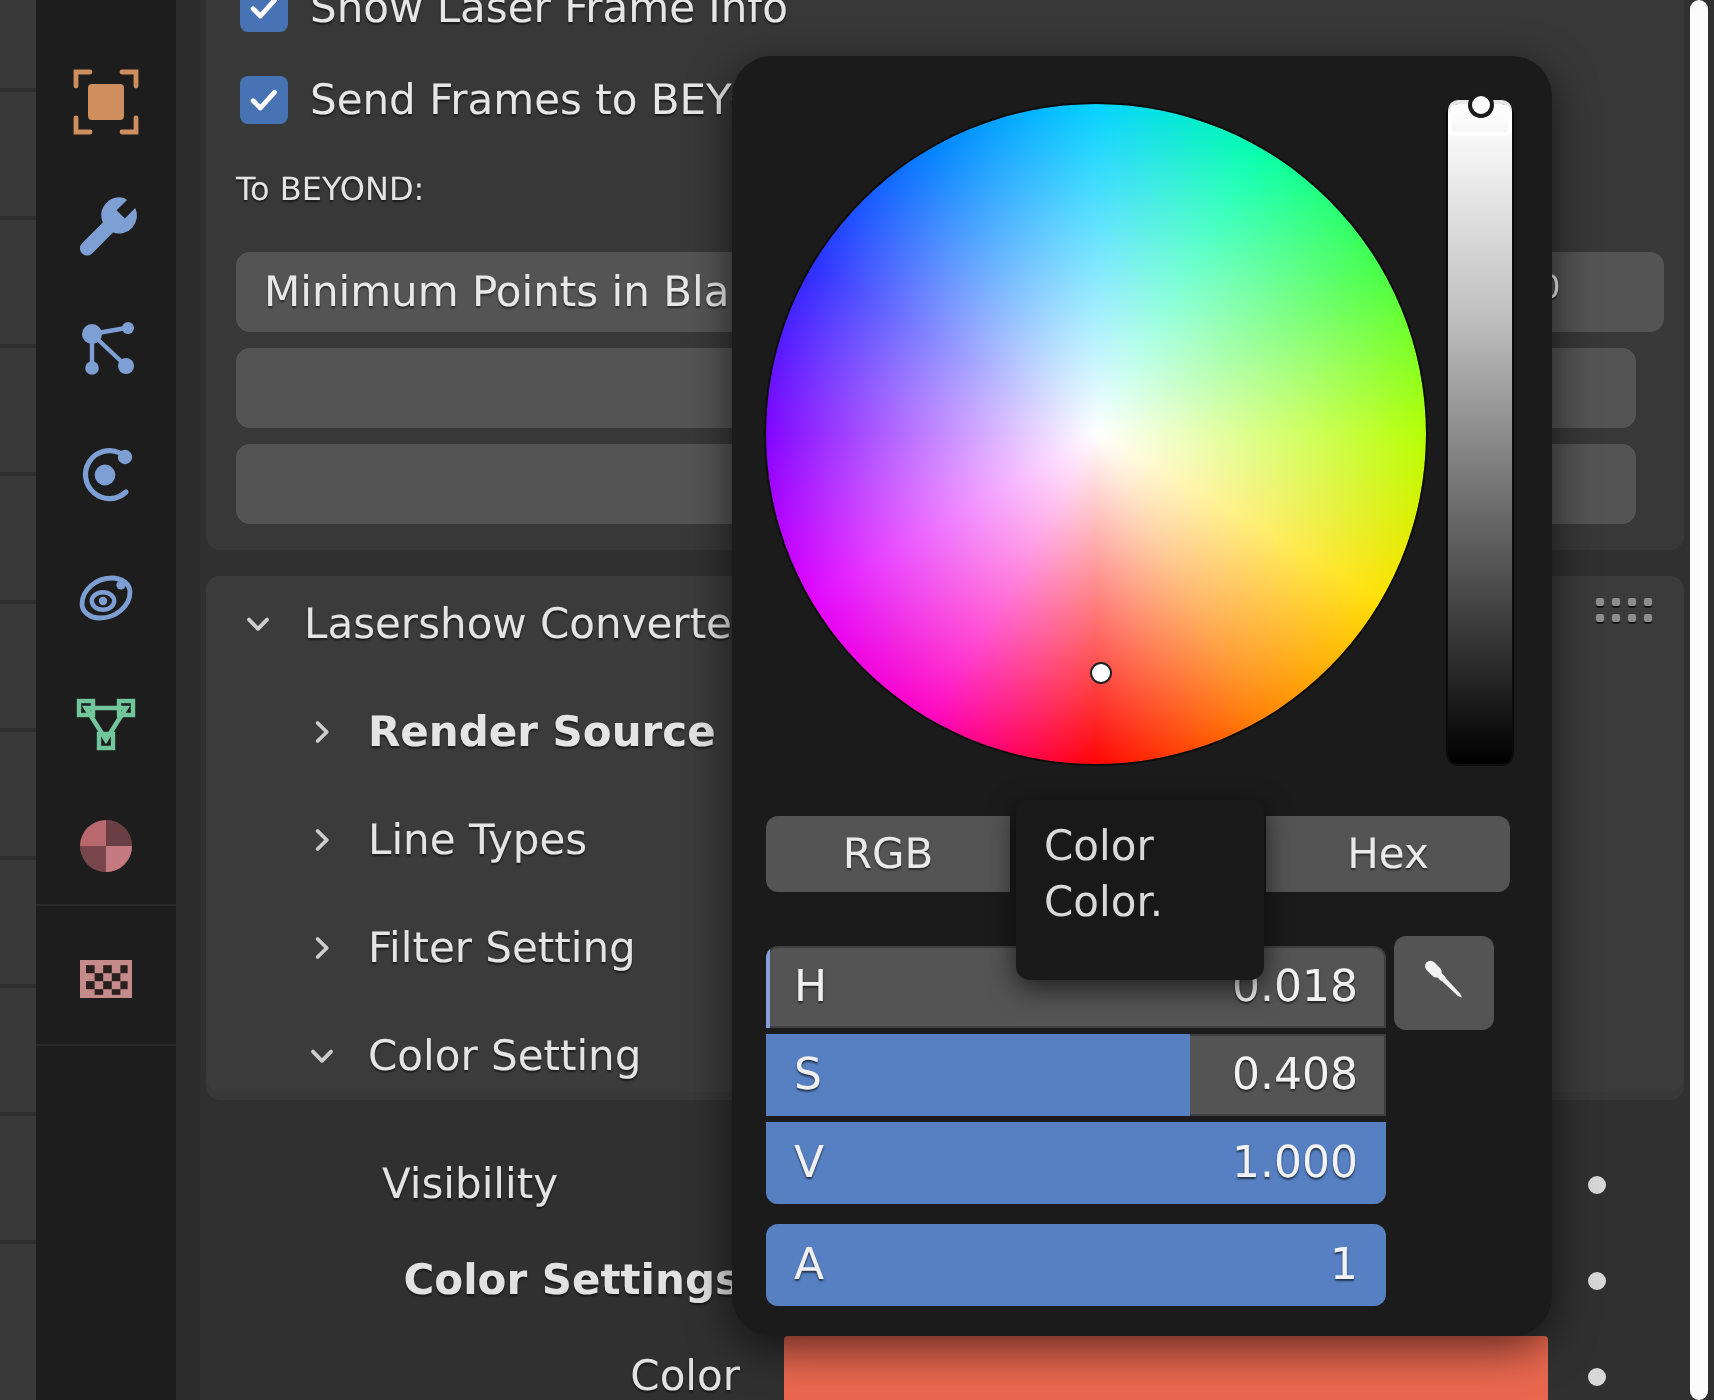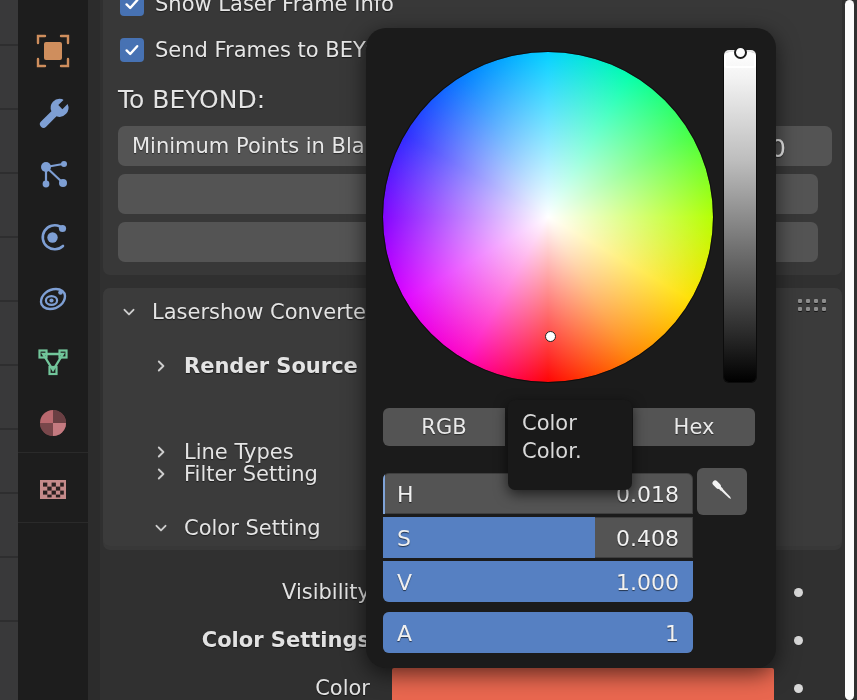--- a/index.html
+++ b/index.html
@@ -28,21 +28,21 @@
 
   
   .panel{position:absolute;background:#383838;border-radius:7px;}
 
   .cbrow{position:absolute;display:flex;align-items:center;gap:11px;}
   .cbox{width:24px;height:24px;border-radius:4px;background:#4772b3;
         display:flex;align-items:center;justify-content:center;flex:0 0 auto;}
   .cbox svg{display:block;}
   .cblabel{font-size:21px;color:#e6e6e6;white-space:nowrap;text-shadow:0 1px 1px rgba(0,0,0,.55);}
 
-  .plainlabel{position:absolute;font-size:25px;color:#e4e4e4;white-space:nowrap;
+  .plainlabel{position:absolute;font-size:16px;color:#e4e4e4;white-space:nowrap;
               text-shadow:0 1px 1px rgba(0,0,0,.55);}
 
   .btn{position:absolute;background:#545454;border-radius:7px;display:flex;align-items:center;
        justify-content:center;color:#e8e8e8;font-size:21px;white-space:nowrap;overflow:hidden;
        text-shadow:0 1px 1px rgba(0,0,0,.5);}
   .btn.leftpad{justify-content:flex-start;padding-left:14px;}
 
   
   .treerow{position:absolute;display:flex;align-items:center;gap:14px;color:#e4e4e4;
            font-size:21px;white-space:nowrap;text-shadow:0 1px 1px rgba(0,0,0,.55);}
@@ -305,21 +305,21 @@
 
     <div class="treerow" style="left:52px;top:354px;font-weight:bold;">
       <span class="chev">
         <svg width="16" height="16" viewBox="0 0 16 16">
             <path d="M5.8 3.5 L10.4 8 L5.8 12.5" stroke="#cdcdcd" stroke-width="1.9" fill="none" stroke-linecap="round" stroke-linejoin="round"></path>
           </svg>
       </span>
       <span>Render Source</span>
     </div>
 
-    <div class="treerow" style="left:52px;top:408px;margin-top:32px;">
+    <div class="treerow" style="left:52px;top:408px;">
       <span class="chev">
         <svg width="16" height="16" viewBox="0 0 16 16">
             <path d="M5.8 3.5 L10.4 8 L5.8 12.5" stroke="#cdcdcd" stroke-width="1.9" fill="none" stroke-linecap="round" stroke-linejoin="round"></path>
           </svg>
       </span>
       <span>Line Types</span>
     </div>
 
     <div class="treerow" style="left:52px;top:462px;">
       <span class="chev">
@@ -332,21 +332,21 @@
 
     <div class="treerow" style="left:52px;top:516px;">
       <span class="chev">
         <svg width="16" height="16" viewBox="0 0 16 16">
             <path d="M3.5 5.8 L8 10.4 L12.5 5.8" stroke="#cdcdcd" stroke-width="1.9" fill="none" stroke-linecap="round" stroke-linejoin="round"></path>
           </svg>
       </span>
       <span>Color Setting</span>
     </div>
 
-    <div class="rowlabel" style="left:0px;top:580px;width:270px;">Visibility</div>
+    <div class="rowlabel" style="left:0px;top:580px;width:270px;text-align:center;">Visibility</div>
     <div class="dot" style="left:694px;top:588px;"></div>
 
     <div class="rowlabel" style="left:0px;top:628px;width:270px;font-weight:bold;">Color Settings</div>
     <div class="dot" style="left:694px;top:636px;"></div>
 
     <div class="rowlabel" style="left:0px;top:676px;width:270px;">Color</div>
     <div class="swatch" id="color-swatch" style="left: 292px; top: 668px; width: 382px; height: 36px; background: rgb(233, 103, 79);"></div>
     <div class="dot" style="left:694px;top:684px;"></div>
   </div>
 

